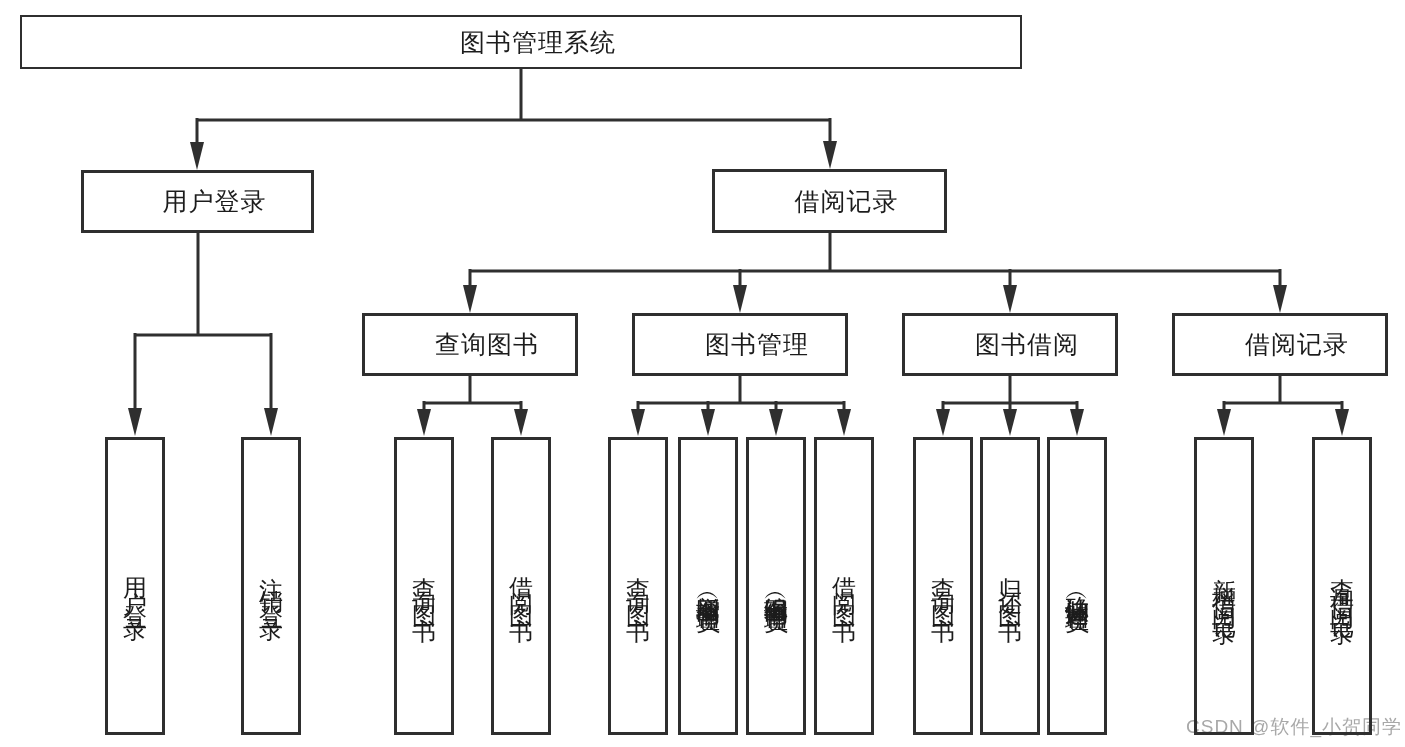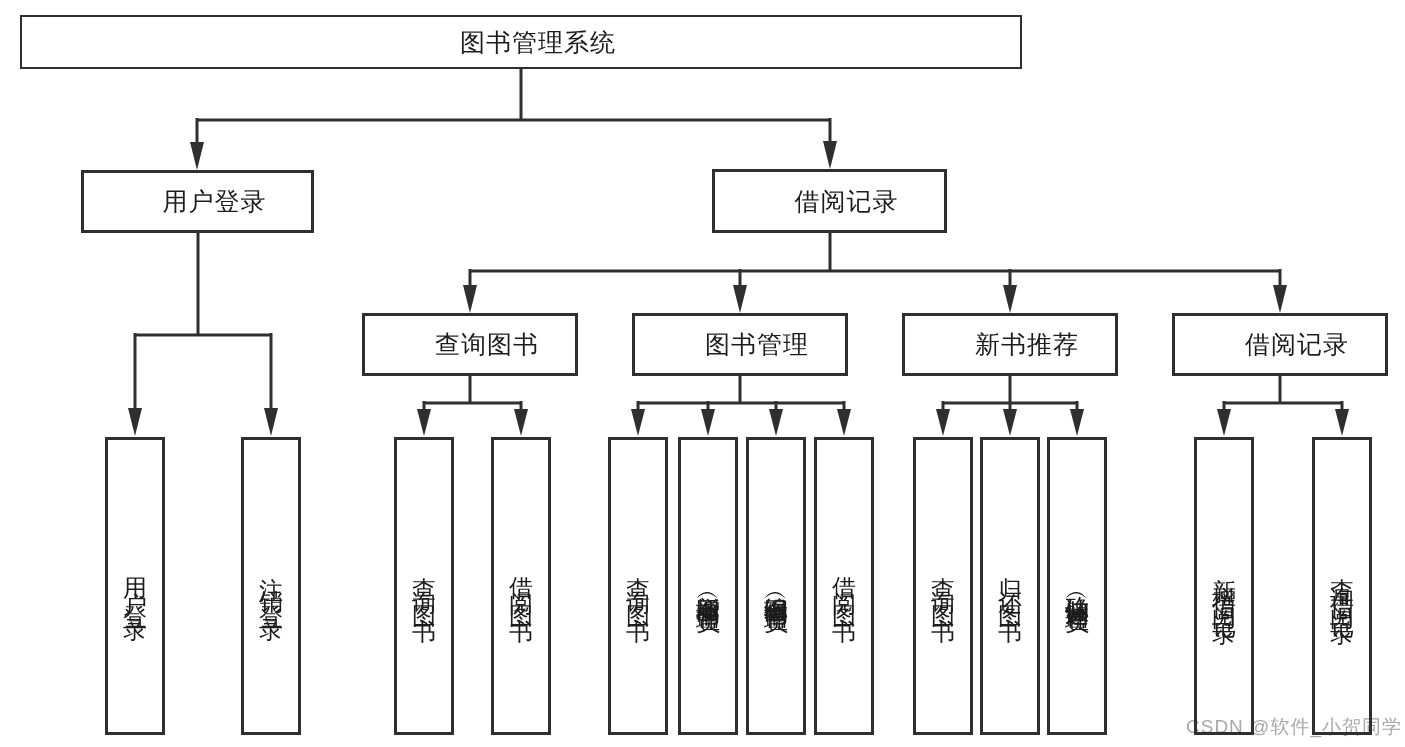--- a/index.html
+++ b/index.html
@@ -108,21 +108,21 @@
     </g>
   </svg>
 
   <div class="box root h" style="left: 20px; top: 15px; width: 1002px; height: 54px; border-color: rgb(47, 47, 47); color: rgb(28, 28, 28);">图书管理系统</div>
 
   <div class="box h" style="left: 81px; top: 170px; width: 233px; height: 63px; border-color: rgb(47, 47, 47); color: rgb(28, 28, 28);">用户登录</div>
   <div class="box h" style="left: 712px; top: 169px; width: 235px; height: 64px; border-color: rgb(47, 47, 47); color: rgb(28, 28, 28);">借阅记录</div>
 
   <div class="box h" style="left: 362px; top: 313px; width: 216px; height: 63px; border-color: rgb(47, 47, 47); color: rgb(28, 28, 28);">查询图书</div>
   <div class="box h" style="left: 632px; top: 313px; width: 216px; height: 63px; border-color: rgb(47, 47, 47); color: rgb(28, 28, 28);">图书管理</div>
-  <div class="box h" style="left: 902px; top: 313px; width: 216px; height: 63px; border-color: rgb(47, 47, 47); color: rgb(28, 28, 28);">新书推荐</div>
+  <div class="box h" style="left: 902px; top: 313px; width: 216px; height: 63px; border-color: rgb(47, 47, 47); color: rgb(28, 28, 28);">图书借阅</div>
   <div class="box h" style="left: 1172px; top: 313px; width: 216px; height: 63px; border-color: rgb(47, 47, 47); color: rgb(28, 28, 28);">借阅记录</div>
 
   <div class="box v sp-lg" style="left: 105px; top: 437px; width: 60px; height: 298px; border-color: rgb(47, 47, 47); color: rgb(28, 28, 28);">
     <span>用户登录</span>
     </div>
   <div class="box v sp-lg" style="left: 241px; top: 437px; width: 60px; height: 298px; border-color: rgb(47, 47, 47); color: rgb(28, 28, 28);">
     <span>注销登录</span>
     </div>
 
   <div class="box v sp-lg" style="left: 394px; top: 437px; width: 60px; height: 298px; border-color: rgb(47, 47, 47); color: rgb(28, 28, 28);">

